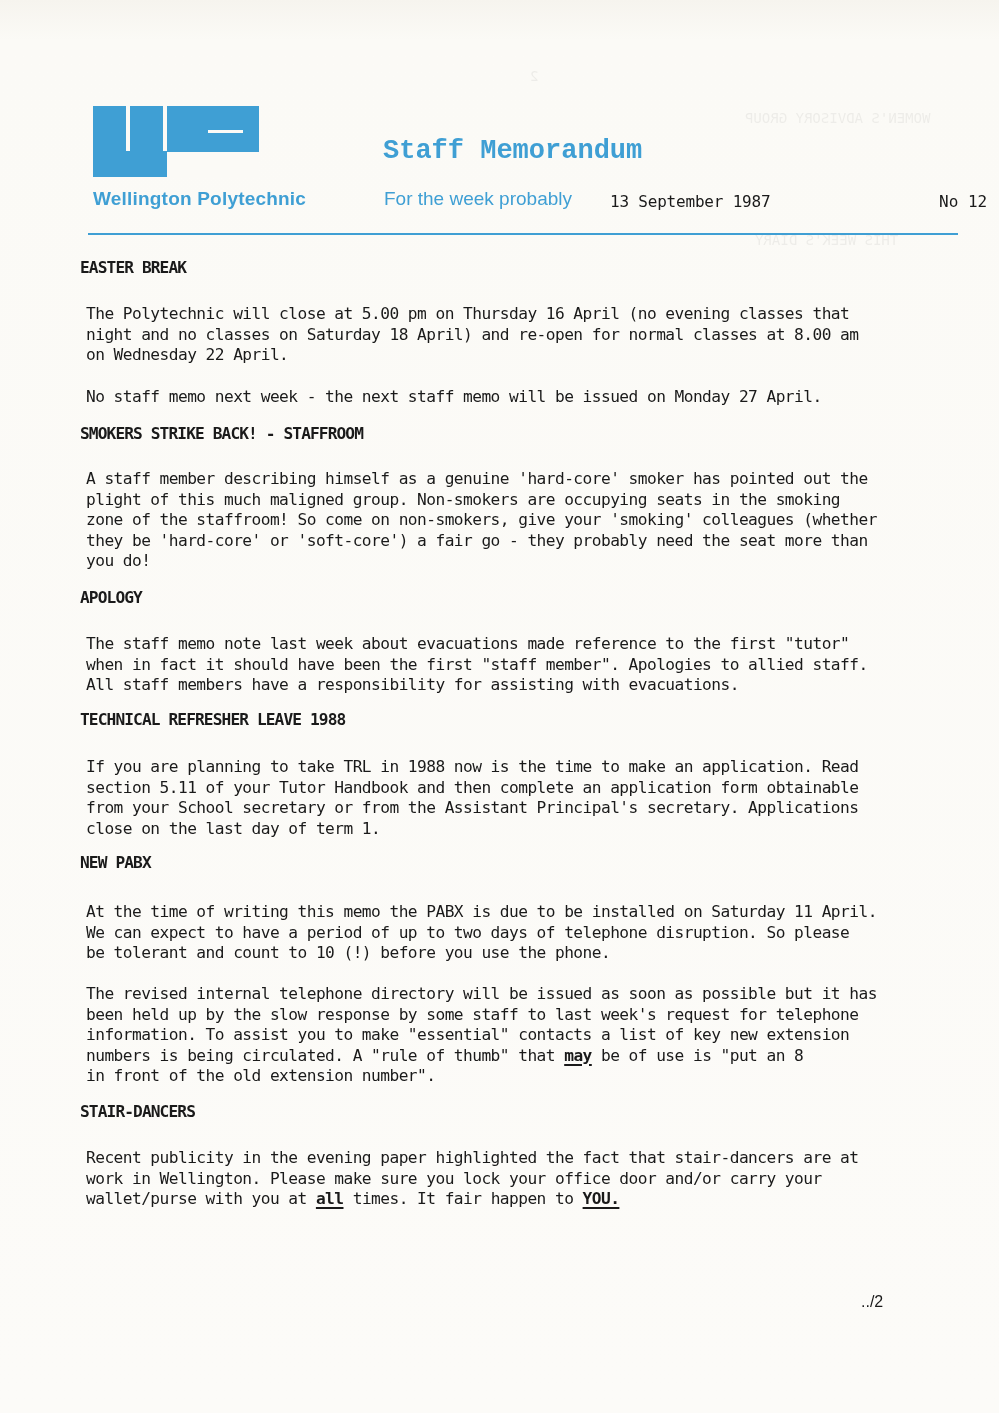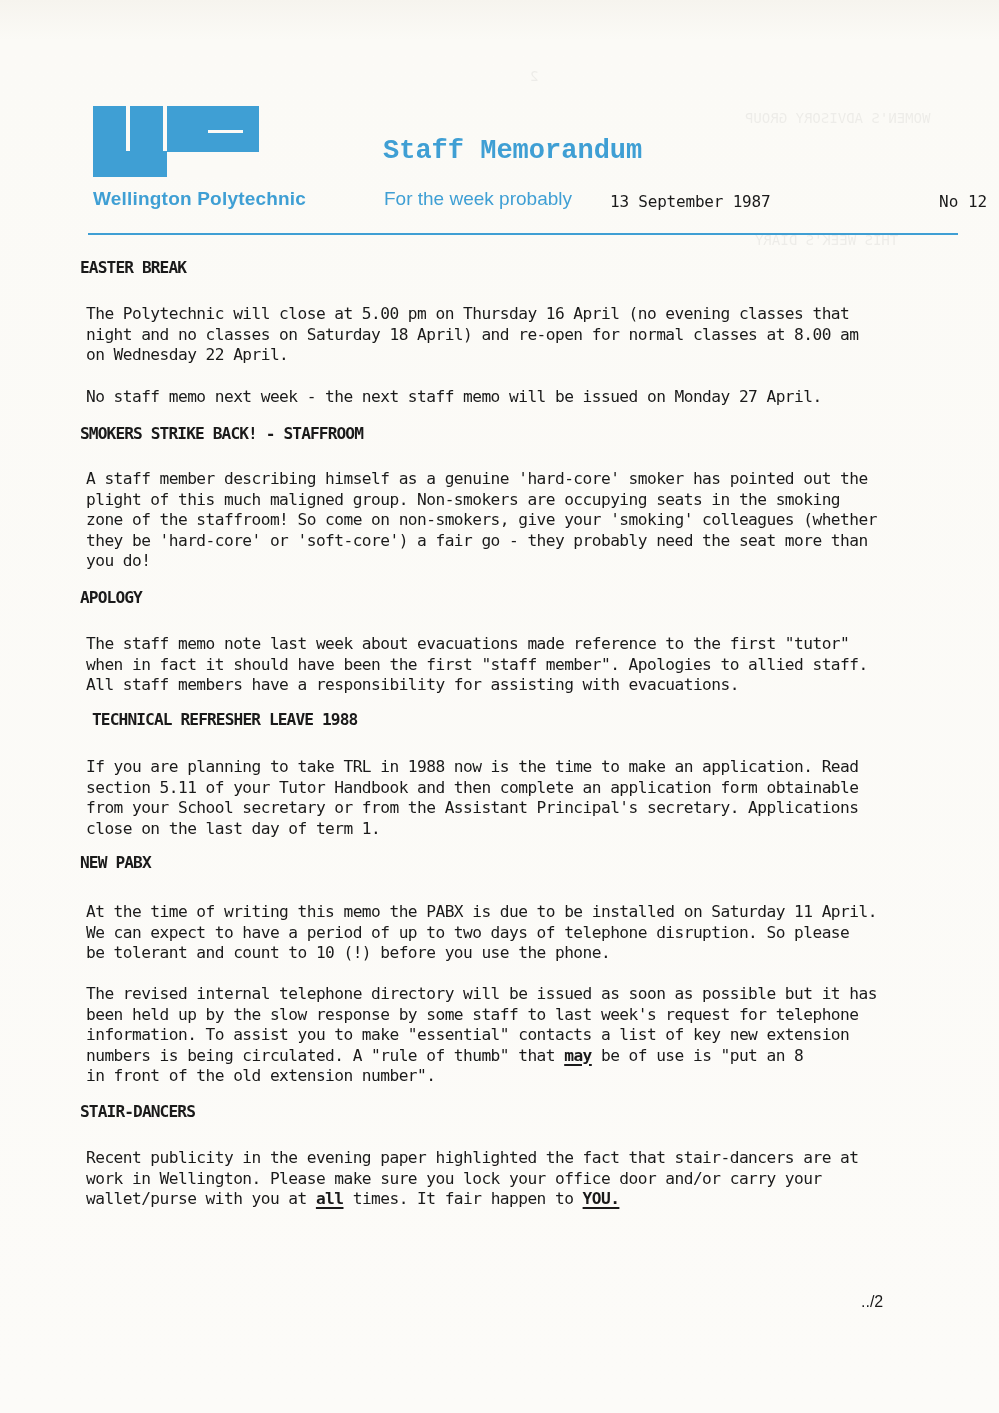--- a/index.html
+++ b/index.html
@@ -203,21 +203,21 @@
 
     <div style="position:absolute; top:330px;">
       <div class="section-heading">APOLOGY</div>
     </div>
     <div style="position:absolute; top:370px;">
       <p class="para">The staff memo note last week about evacuations made reference to the first "tutor"
 when in fact it should have been the first "staff member".  Apologies to allied staff.
 All staff members have a responsibility for assisting with evacuations.</p>
     </div>
 
-    <div style="position:absolute; top:452px;margin-left:12px;">
+    <div style="position:absolute; top:452px;">
       <div class="section-heading">TECHNICAL REFRESHER LEAVE 1988</div>
     </div>
     <div style="position:absolute; top:493px;">
       <p class="para">If you are planning to take TRL in 1988 now is the time to make an application.  Read
 section 5.11 of your Tutor Handbook and then complete an application form obtainable
 from your School secretary or from the Assistant Principal's secretary.  Applications
 close on the last day of term 1.</p>
     </div>
 
     <div style="position:absolute; top:595px;">

